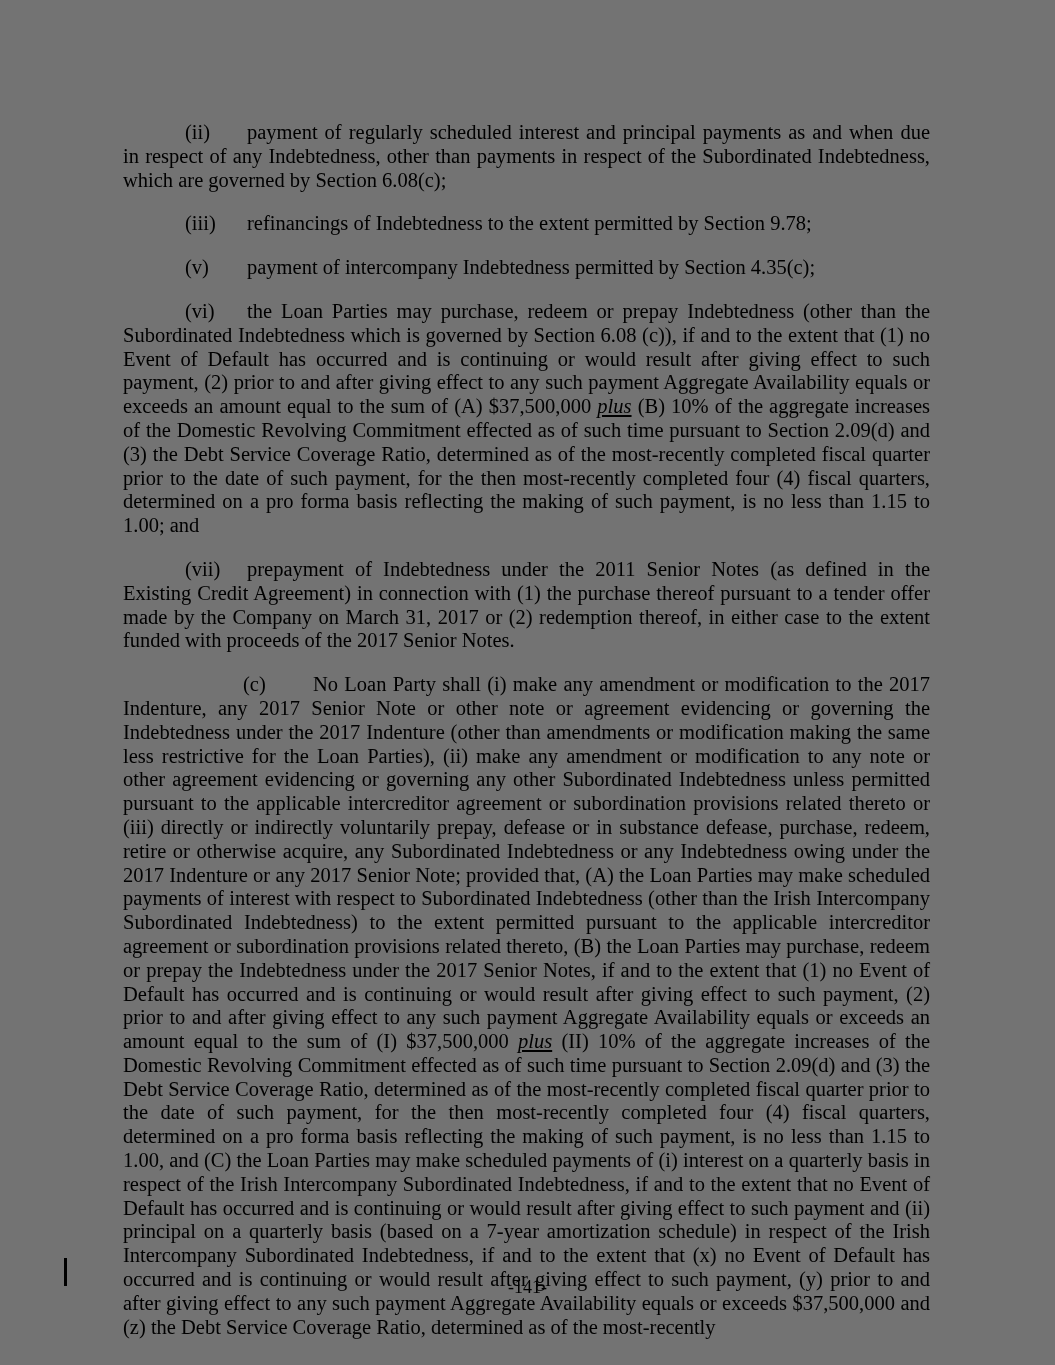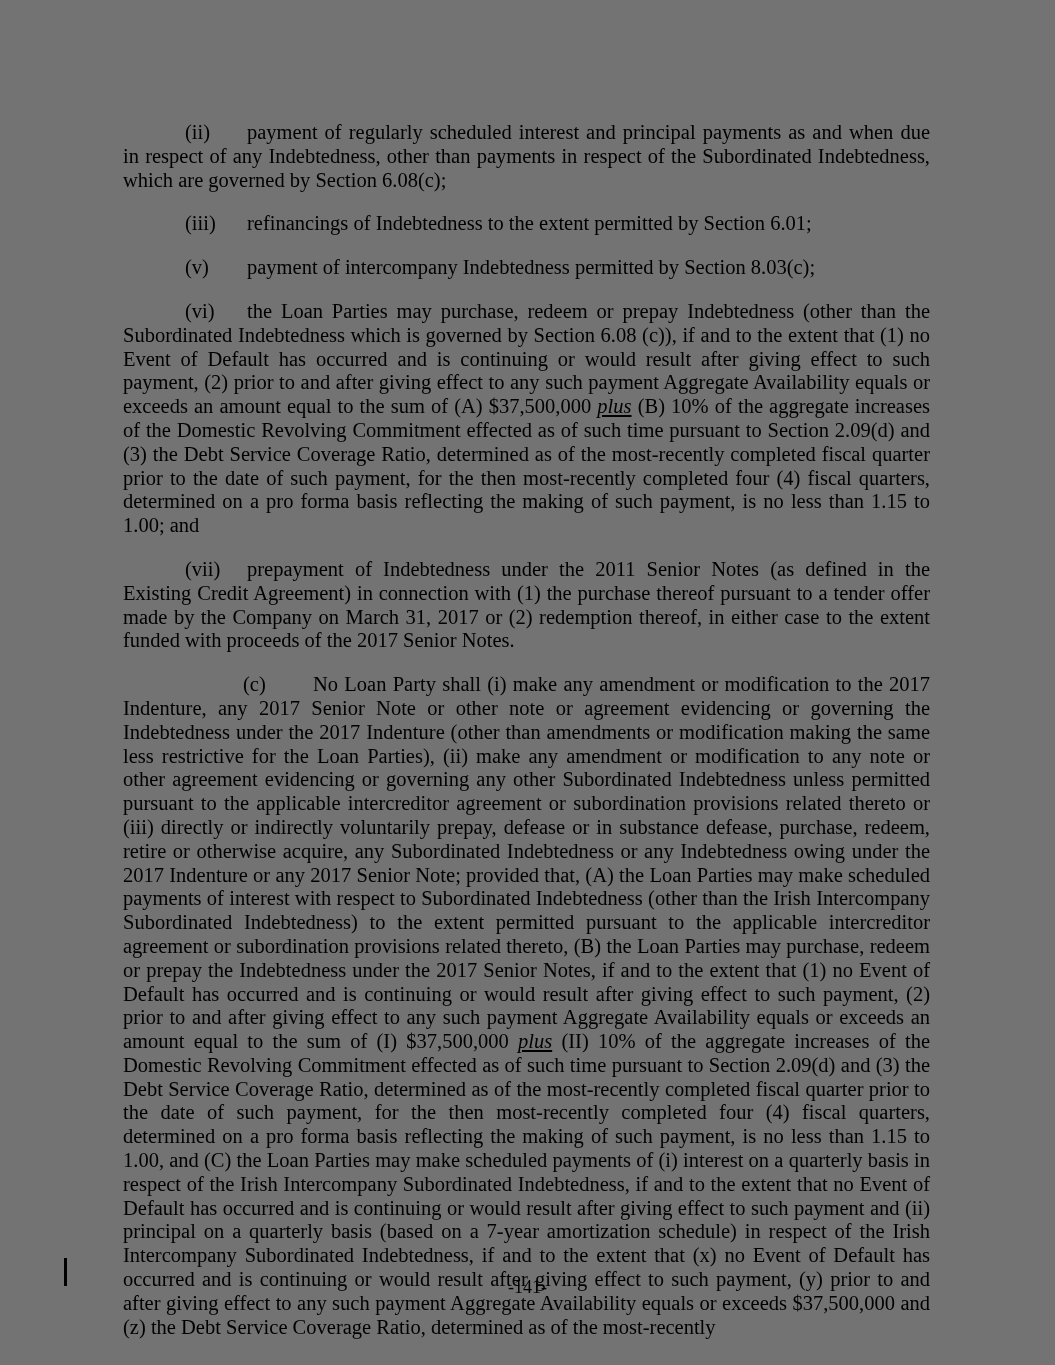--- a/index.html
+++ b/index.html
@@ -60,20 +60,20 @@
     background: #000000;
   }
 </style>
 </head>
 <body>
 
 <div class="page">
   <div class="change-bar"></div>
   <main class="body-text">
       <p class="para indent-1"><span class="para-label">(ii)</span><span>payment of regularly scheduled interest and principal payments as and when due in respect of any Indebtedness, other than payments in respect of the Subordinated Indebtedness, which are governed by Section 6.08(c);</span></p>
-      <p class="para indent-1"><span class="para-label">(iii)</span><span>refinancings of Indebtedness to the extent permitted by Section 6.01;</span></p>
-      <p class="para indent-1"><span class="para-label">(v)</span><span>payment of intercompany Indebtedness permitted by Section 8.03(c);</span></p>
+      <p class="para indent-1"><span class="para-label">(iii)</span><span>refinancings of Indebtedness to the extent permitted by Section 9.78;</span></p>
+      <p class="para indent-1"><span class="para-label">(v)</span><span>payment of intercompany Indebtedness permitted by Section 4.35(c);</span></p>
       <p class="para indent-1"><span class="para-label">(vi)</span><span>the Loan Parties may purchase, redeem or prepay Indebtedness (other than the Subordinated Indebtedness which is governed by Section 6.08 (c)), if and to the extent that (1) no Event of Default has occurred and is continuing or would result after giving effect to such payment, (2) prior to and after giving effect to any such payment Aggregate Availability equals or exceeds an amount equal to the sum of (A) $37,500,000 </span><span class="em">plus</span><span> (B) 10% of the aggregate increases of the Domestic Revolving Commitment effected as of such time pursuant to Section 2.09(d) and (3) the Debt Service Coverage Ratio, determined as of the most-recently completed fiscal quarter prior to the date of such payment, for the then most-recently completed four (4) fiscal quarters, determined on a pro forma basis reflecting the making of such payment, is no less than 1.15 to 1.00; and</span></p>
       <p class="para indent-1"><span class="para-label">(vii)</span><span>prepayment of Indebtedness under the 2011 Senior Notes (as defined in the Existing Credit Agreement) in connection with (1) the purchase thereof pursuant to a tender offer made by the Company on March 31, 2017 or (2) redemption thereof, in either case to the extent funded with proceeds of the 2017 Senior Notes.</span></p>
       <p class="para indent-2"><span class="para-label">(c)</span><span>No Loan Party shall (i) make any amendment or modification to the 2017 Indenture, any 2017 Senior Note or other note or agreement evidencing or governing the Indebtedness under the 2017 Indenture (other than amendments or modification making the same less restrictive for the Loan Parties), (ii) make any amendment or modification to any note or other agreement evidencing or governing any other Subordinated Indebtedness unless permitted pursuant to the applicable intercreditor agreement or subordination provisions related thereto or (iii) directly or indirectly voluntarily prepay, defease or in substance defease, purchase, redeem, retire or otherwise acquire, any Subordinated Indebtedness or any Indebtedness owing under the 2017 Indenture or any 2017 Senior Note; provided that, (A) the Loan Parties may make scheduled payments of interest with respect to Subordinated Indebtedness (other than the Irish Intercompany Subordinated Indebtedness) to the extent permitted pursuant to the applicable intercreditor agreement or subordination provisions related thereto, (B) the Loan Parties may purchase, redeem or prepay the Indebtedness under the 2017 Senior Notes, if and to the extent that (1) no Event of Default has occurred and is continuing or would result after giving effect to such payment, (2) prior to and after giving effect to any such payment Aggregate Availability equals or exceeds an amount equal to the sum of (I) $37,500,000 </span><span class="em">plus</span><span> (II) 10% of the aggregate increases of the Domestic Revolving Commitment effected as of such time pursuant to Section 2.09(d) and (3) the Debt Service Coverage Ratio, determined as of the most-recently completed fiscal quarter prior to the date of such payment, for the then most-recently completed four (4) fiscal quarters, determined on a pro forma basis reflecting the making of such payment, is no less than 1.15 to 1.00, and (C) the Loan Parties may make scheduled payments of (i) interest on a quarterly basis in respect of the Irish Intercompany Subordinated Indebtedness, if and to the extent that no Event of Default has occurred and is continuing or would result after giving effect to such payment and (ii) principal on a quarterly basis (based on a 7-year amortization schedule) in respect of the Irish Intercompany Subordinated Indebtedness, if and to the extent that (x) no Event of Default has occurred and is continuing or would result after giving effect to such payment, (y) prior to and after giving effect to any such payment Aggregate Availability equals or exceeds $37,500,000 and (z) the Debt Service Coverage Ratio, determined as of the most-recently</span></p>
     </main>
   <footer class="page-footer">-141-</footer>
 </div>
 
 </body></html>

